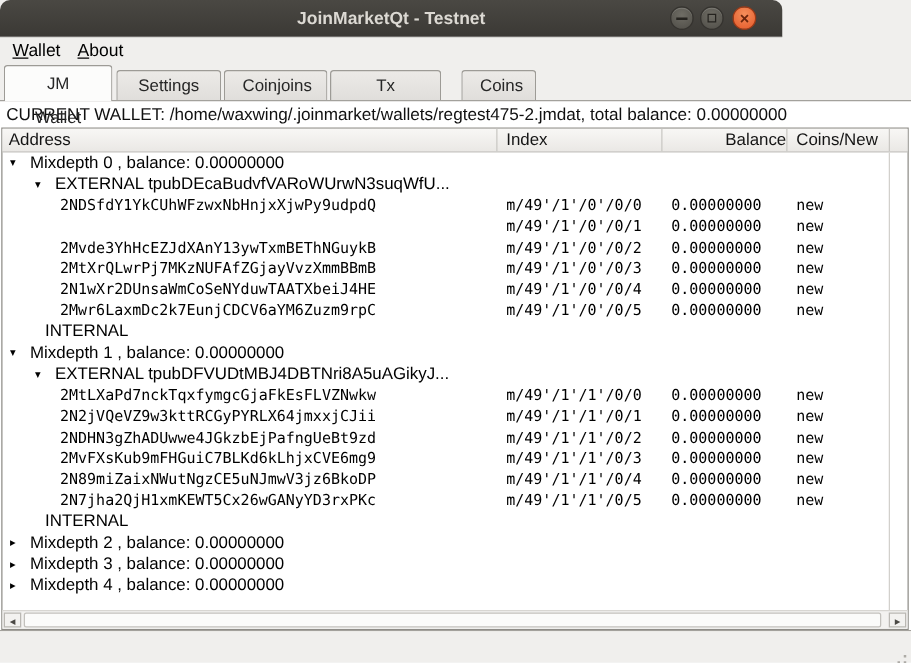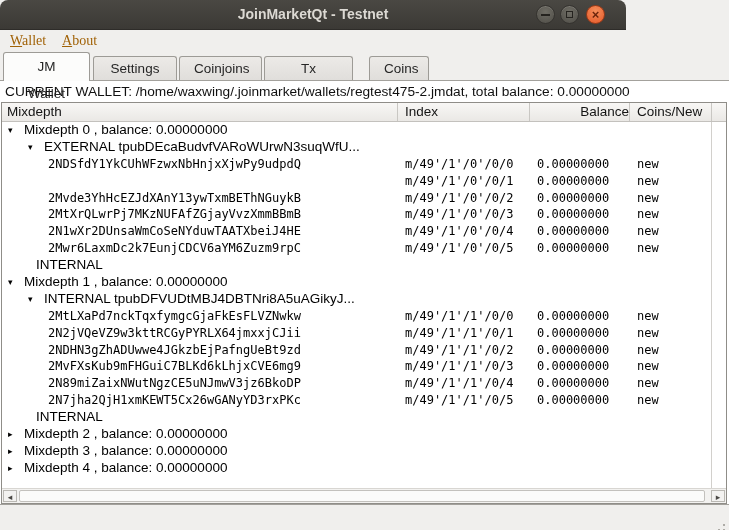--- a/index.html
+++ b/index.html
@@ -22,21 +22,21 @@
   .btn-min{right:71px;} .btn-max{right:47px;} .btn-close{right:21px;}
   .glyph-min{position:absolute;left:4px;top:8px;width:9px;height:2px;background:#25231f;}
   .glyph-max{position:absolute;left:5px;top:5px;width:7px;height:7px;
     border:1.5px solid #25231f;box-sizing:border-box;}
   .glyph-close{position:absolute;left:0;top:0;width:17px;height:17px;line-height:17px;
     text-align:center;color:#6b250c;font-size:13px;font-weight:bold;}
 
   
   .menubar{position:absolute;left:0;top:30px;width:729px;height:22px;background:#f0efed;}
   .menuitem{position:absolute;top:0;height:22px;line-height:21px;font-size:14px;
-    color:#a16207;padding:0 6px;cursor:default;font-family:Liberation Serif, serif;}
+    color:#000000;padding:0 6px;cursor:default;}
   .menu-wallet{left:4px;} .menu-about{left:56px;}
 
   
   .tabbar{position:absolute;left:0;top:52px;width:729px;height:28px;}
   .tab{position:absolute;box-sizing:border-box;font-size:13.5px;color:#262626;
     text-align:center;border:1px solid #9d9b96;border-bottom:none;
     border-radius:3px 3px 0 0;background:linear-gradient(#eceae7,#e0dedb);
     top:4px;height:24px;line-height:23px;padding:0 14px;}
   .tab.active{top:0;height:29px;line-height:27px;background:#fcfcfb;z-index:3;}
   .tab-0{left:3px;width:87px;} .tab-1{left:93px;width:84px;} .tab-2{left:179px;width:83px;}
@@ -118,21 +118,21 @@
     <div class="tab tab-3">Tx History</div>
     <div class="tab tab-4">Coins</div>
   </div>
 
   <div class="pane">
     <div class="banner">CURRENT WALLET: /home/waxwing/.joinmarket/wallets/regtest475-2.jmdat, total balance: 0.00000000</div>
 
     <div class="treeframe">
 
       <div class="thead">
-        <div class="hsec h-address">Mixdepth</div>
+        <div class="hsec h-address">Address</div>
         <div class="hsec h-index">Index</div>
         <div class="hsec h-balance">Balance</div>
         <div class="hsec h-used">Coins/New</div>
         <div class="hsec h-fill"></div>
       </div>
 
       <div class="tbody">
         <div class="trow">
           <span class="tri t0">▾</span>
           <span class="lbl x0">Mixdepth 0 , balance: 0.00000000</span>
@@ -178,21 +178,21 @@
         </div>
         <div class="trow">
           <span class="lbl xleaf">INTERNAL</span>
         </div>
         <div class="trow">
           <span class="tri t0">▾</span>
           <span class="lbl x0">Mixdepth 1 , balance: 0.00000000</span>
         </div>
         <div class="trow">
           <span class="tri t1">▾</span>
-          <span class="lbl x1">INTERNAL tpubDFVUDtMBJ4DBTNri8A5uAGikyJ...</span>
+          <span class="lbl x1">EXTERNAL tpubDFVUDtMBJ4DBTNri8A5uAGikyJ...</span>
         </div>
         <div class="trow">
           <span class="mono c-addr">2MtLXaPd7nckTqxfymgcGjaFkEsFLVZNwkw</span>
           <span class="mono c-idx">m/49'/1'/1'/0/0</span>
           <span class="mono c-bal">0.00000000</span>
           <span class="mono c-st">new</span>
         </div>
         <div class="trow">
           <span class="mono c-addr">2N2jVQeVZ9w3kttRCGyPYRLX64jmxxjCJii</span>
           <span class="mono c-idx">m/49'/1'/1'/0/1</span>

